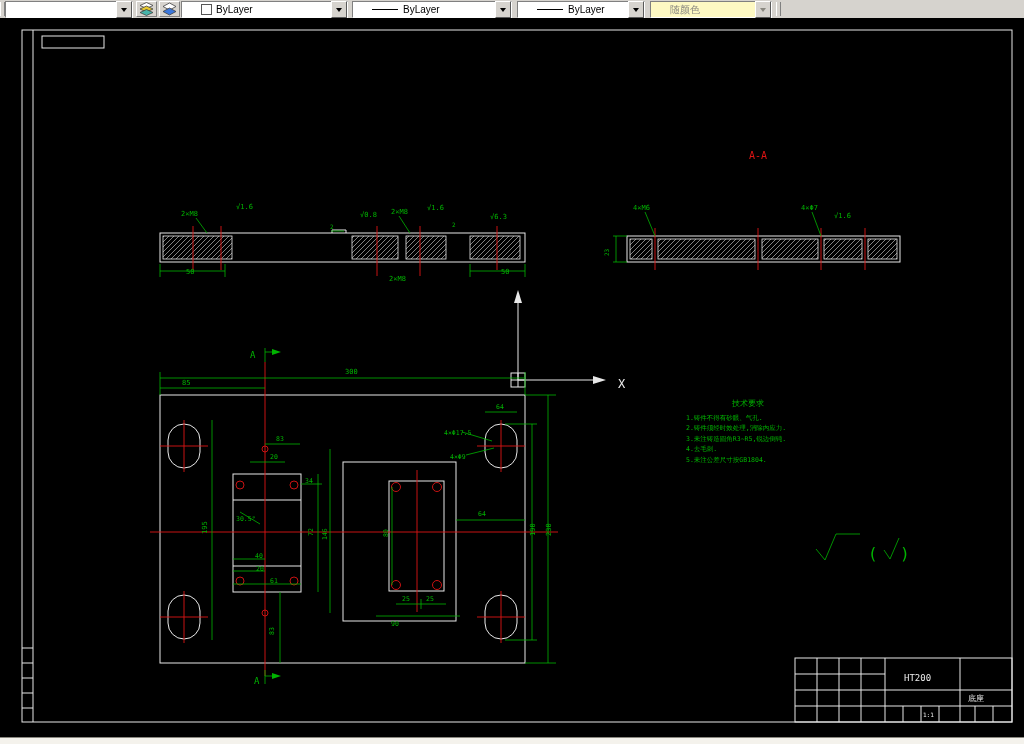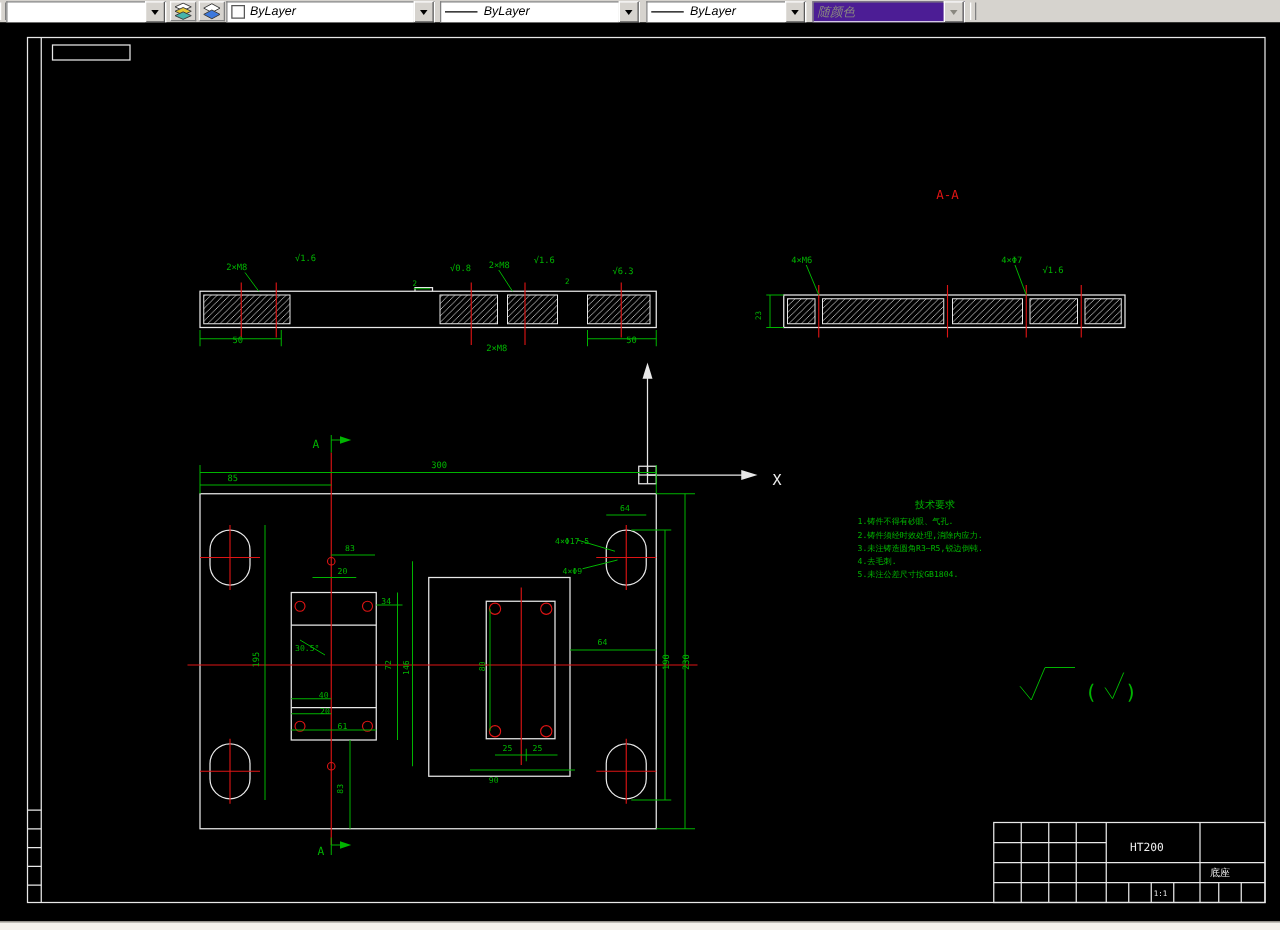--- a/index.html
+++ b/index.html
@@ -6,26 +6,26 @@
     font-family:"Liberation Sans",sans-serif;background:#000;}
   .app{position:relative;width:1024px;height:744px;}
 
   
   .toolbar{position:absolute;top:0;left:0;width:1024px;height:18px;background:#d6d3ce;}
   .grip{position:absolute;top:2px;width:3px;height:14px;
     border-left:1px solid #fff;border-right:1px solid #808080;}
   .combo{position:absolute;top:1px;height:15px;background:#fff;
     border:1px solid;border-color:#808080 #fff #fff #808080;
     display:flex;align-items:center;font-size:10px;color:#000;}
-  .combo .fld{flex:1;height:100%;display:flex;align-items:center;padding-left:3px;overflow:hidden;white-space:nowrap;font-style:italic;}
+  .combo .fld{flex:1;height:100%;display:flex;align-items:center;padding-left:19px;overflow:hidden;white-space:nowrap;}
   .combo .cbtn{width:14px;height:100%;background:#d6d3ce;flex:0 0 auto;
     border:1px solid;border-color:#fff #5a5a5a #5a5a5a #fff;
     display:flex;align-items:center;justify-content:center;}
   .arr{width:0;height:0;border:3px solid transparent;border-top:4px solid #000;margin-top:4px;}
-  .combo.disabled{background:#4c1d95;color:#8a8880;}
+  .combo.disabled{background:#fef9c3;color:#8a8880;}
   .combo.disabled .arr{border-top-color:#8a8880;}
   .swatch{display:inline-block;width:9px;height:9px;background:#fdfdfd;border:1px solid #555;margin-right:4px;}
   .linesample{display:inline-block;width:26px;height:1px;background:#000;margin-right:5px;}
   .tbtn{position:absolute;top:1px;width:21px;height:16px;background:#d6d3ce;
     border:1px solid;border-color:#fff #808080 #808080 #fff;padding:0;margin:0;
     display:flex;align-items:center;justify-content:center;cursor:pointer;}
 
   
   .canvas{position:absolute;top:18px;left:0;width:1024px;height:719px;background:#000;}
   .cmdstrip{position:absolute;top:737px;left:0;width:1024px;height:7px;background:#f4f2ec;border-top:1px solid #8a8880;box-sizing:border-box;}

